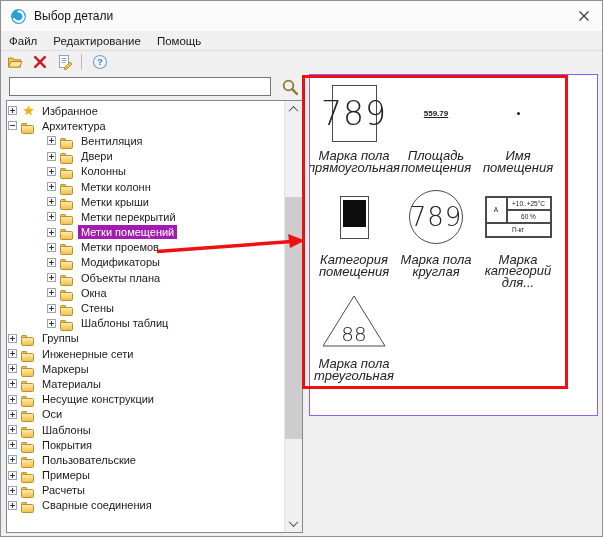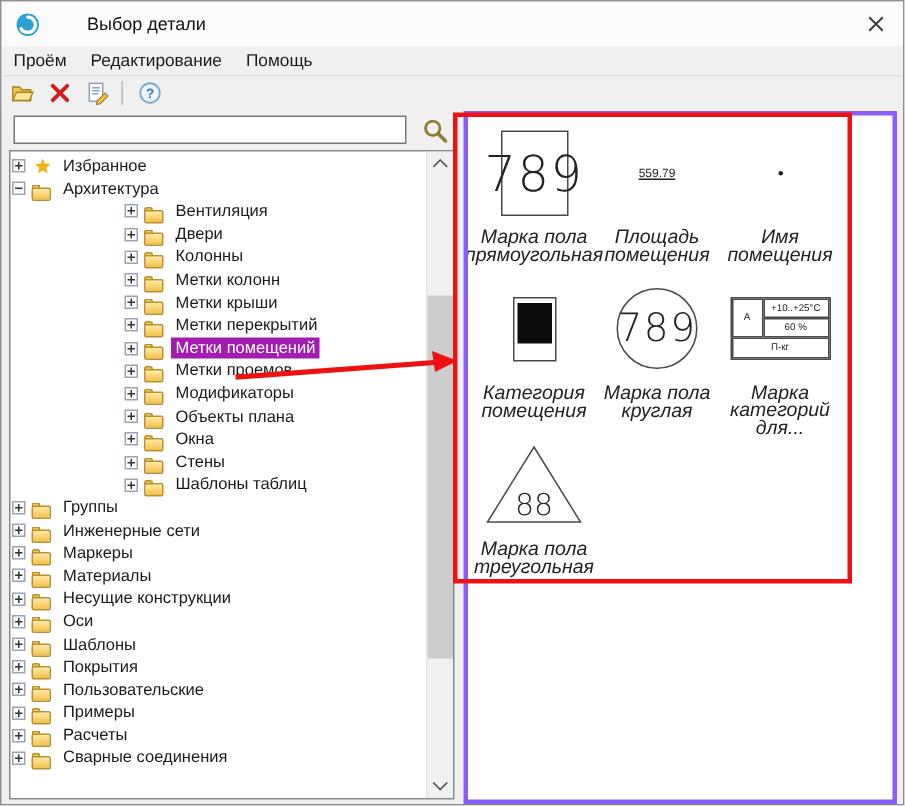--- a/index.html
+++ b/index.html
@@ -2,21 +2,21 @@
 <html><head>
 <meta charset="utf-8">
 <style>
   html,body{margin:0;padding:0;background:#e8e8e8;}
   #window{
     position:relative;width:603px;height:537px;box-sizing:border-box;
     background:#f0f0f0;border:1px solid #8f8f8f;overflow:hidden;
     font-family:"Liberation Sans",sans-serif;color:#1a1a1a;
   }
   
-  #titlebar{position:absolute;left:0;top:0;width:100%;height:30px;background:#fbfbfb;display:flex;align-items:center;gap:24px;}
+  #titlebar{position:absolute;left:0;top:0;width:100%;height:30px;background:#fbfbfb;display:flex;align-items:center;}
   #app-icon{width:17px;height:17px;margin-left:9px;flex:none;}
   #title-text{margin-left:7px;font-size:12px;color:#111;}
   #close-btn{position:absolute;right:11px;top:8px;width:14px;height:14px;cursor:pointer;}
   
   #menubar{position:absolute;left:0;top:30px;width:100%;height:19px;background:#f0f0f0;
     border-bottom:1px solid #dcdcdc;display:flex;align-items:center;font-size:11.5px;}
   .mitem{padding:2px 8px;cursor:default;}
   .mitem:first-child{padding-left:8px;}
   
   #toolbar{position:absolute;left:0;top:50px;width:100%;height:22px;background:#f0f0f0;display:flex;align-items:center;}
@@ -26,21 +26,21 @@
   #search-input{position:absolute;left:8px;top:76px;width:262px;height:19px;box-sizing:border-box;
     border:1px solid #767676;background:#fff;font-size:11px;padding:0 4px;outline:none;}
   #search-btn{position:absolute;left:278px;top:76px;width:22px;height:20px;display:flex;align-items:center;justify-content:center;}
   
   #tree{position:absolute;left:5px;top:99px;width:297px;height:433px;box-sizing:border-box;
     background:#fff;border:1px solid #828790;overflow:hidden;}
   #tree-list{position:absolute;left:1px;top:2px;right:18px;bottom:0;overflow:hidden;}
   .trow{height:15.2px;display:flex;align-items:center;font-size:11px;white-space:nowrap;}
   .trow.lvl0{padding-left:6px;}
   .trow.lvl1{padding-left:0;}
-  .trow.lvl2{padding-left:27px;margin-left:48px;}
+  .trow.lvl2{padding-left:39px;}
   .expander{width:9px;height:9px;box-sizing:border-box;border:1px solid #97a5b5;background:#fff;position:relative;margin-right:4px;flex:none;}
   .expander::before{content:'';position:absolute;left:1px;right:1px;top:3px;height:1px;background:#333;}
   .expander.plus::after{content:'';position:absolute;top:1px;bottom:1px;left:3px;width:1px;background:#333;}
   .ticon{width:15px;height:14px;margin-right:3px;flex:none;position:relative;display:flex;align-items:center;justify-content:center;}
   .icon-folder::before{content:'';position:absolute;left:0;top:4px;width:6px;height:3px;box-sizing:border-box;
     background:#f6c64f;border:1px solid #b8912f;border-bottom:none;border-radius:2px 2px 0 0;}
   .icon-folder::after{content:'';position:absolute;left:0;top:6px;width:13px;height:9px;box-sizing:border-box;
     background:linear-gradient(#ffeaa8,#f4c04a);border:1px solid #b8912f;border-radius:1.5px;}
   .icon-star::before{content:'★';color:#f2b50d;font-size:13px;line-height:14px;text-shadow:0 0 1px #c89010;}
   .icon-database{align-items:flex-start;}
@@ -50,30 +50,30 @@
   .tlabel{padding:1px 3px;}
   
   #tree-scroll{position:absolute;top:0;right:0;width:17px;height:100%;background:#f0f0f0;border-left:1px solid #e4e4e4;}
   .sb-arrow{position:absolute;left:0;width:17px;height:17px;display:flex;align-items:center;justify-content:center;}
   .sb-up{top:0;} .sb-down{bottom:0;}
   .chev{width:6px;height:6px;border-left:1.5px solid #4e4e4e;border-top:1.5px solid #4e4e4e;}
   .sb-up .chev{transform:rotate(45deg) translate(1px,1px);}
   .sb-down .chev{transform:rotate(225deg) translate(1px,1px);}
   #tree-thumb{position:absolute;left:0;top:96px;width:17px;height:242px;background:#cdcdcd;}
   
-  #rightpanel{position:absolute;left:308px;top:73px;width:289px;height:462px;box-sizing:border-box;
-    background:#fff;border:3px solid #8b5cf6;overflow:hidden;}
+  #rightpanel{position:absolute;left:308px;top:73px;width:289px;height:342px;box-sizing:border-box;
+    background:#fff;border:1px solid #8b5cf6;overflow:hidden;}
   #panel-grid{position:absolute;left:3px;top:5px;display:grid;grid-template-columns:repeat(3,82px);grid-auto-rows:104px;}
   .pcell{display:flex;flex-direction:column;align-items:center;}
   .picon{height:66px;width:100%;display:flex;align-items:center;justify-content:center;}
   .plabel{margin-top:4px;font-size:13px;line-height:11.5px;text-align:center;color:#222;font-style:italic;}
   .g-rect{width:45px;height:57px;box-sizing:border-box;border:1px solid #4a4a4a;display:flex;align-items:center;justify-content:center;}
   .g-num{font-family:"DejaVu Sans",sans-serif;font-weight:300;color:#222;letter-spacing:1px;}
   .g-rect .g-num{font-size:33px;}
-  .g-area{font-size:8px;font-weight:normal;text-decoration:underline;color:#222;}
+  .g-area{font-size:8px;font-weight:bold;text-decoration:underline;color:#222;}
   .g-dot{width:3px;height:3px;background:#222;border-radius:50%;}
   .g-cat{width:29px;height:43px;box-sizing:border-box;border:1px solid #4a4a4a;display:flex;justify-content:center;}
   .g-cat-fill{width:23px;height:27px;background:#0c0c0c;margin-top:3px;}
   .g-circle{width:54px;height:54px;box-sizing:border-box;border:1px solid #4a4a4a;border-radius:50%;display:flex;align-items:center;justify-content:center;}
   .g-circle .g-num{font-size:26px;}
   .g-table{display:grid;grid-template-columns:21px 44px;grid-template-rows:13px 13px 14px;border:1px solid #4a4a4a;font-size:6.5px;color:#222;}
   .g-table>div{border:0.5px solid #4a4a4a;display:flex;align-items:center;justify-content:center;overflow:hidden;}
   .gt-a{grid-row:1/3;}
   .gt-bottom{grid-column:1/3;}
   
@@ -90,21 +90,21 @@
       <circle cx="8" cy="8" r="7" fill="#2aa0d5"></circle>
       <path d="M8 3.2 a4.8 4.8 0 1 1 -4.2 7.2" stroke="#ffffff" stroke-width="2.1" fill="none" stroke-linecap="round"></path>
     </svg>
     <span id="title-text">Выбор детали</span>
     <svg id="close-btn" viewBox="0 0 14 14">
       <path d="M2.5 2.5 L11.5 11.5 M11.5 2.5 L2.5 11.5" stroke="#3c3c3c" stroke-width="1.3"></path>
     </svg>
   </div>
 
   <div id="menubar">
-      <span class="mitem">Проём</span>
+      <span class="mitem">Файл</span>
       <span class="mitem">Редактирование</span>
       <span class="mitem">Помощь</span>
     </div>
 
   <div id="toolbar">
     <div class="tbtn">
       <svg width="16" height="16" viewBox="0 0 16 16">
         <path d="M1.5 13 V4 h4.5 l1.5 1.8 h6 V13 z" fill="#f7c74f" stroke="#a8841f" stroke-width="0.9"></path>
         <path d="M1.5 13 L4 7.5 h11 L12.5 13 z" fill="#ffe59a" stroke="#a8841f" stroke-width="0.9"></path>
       </svg>

